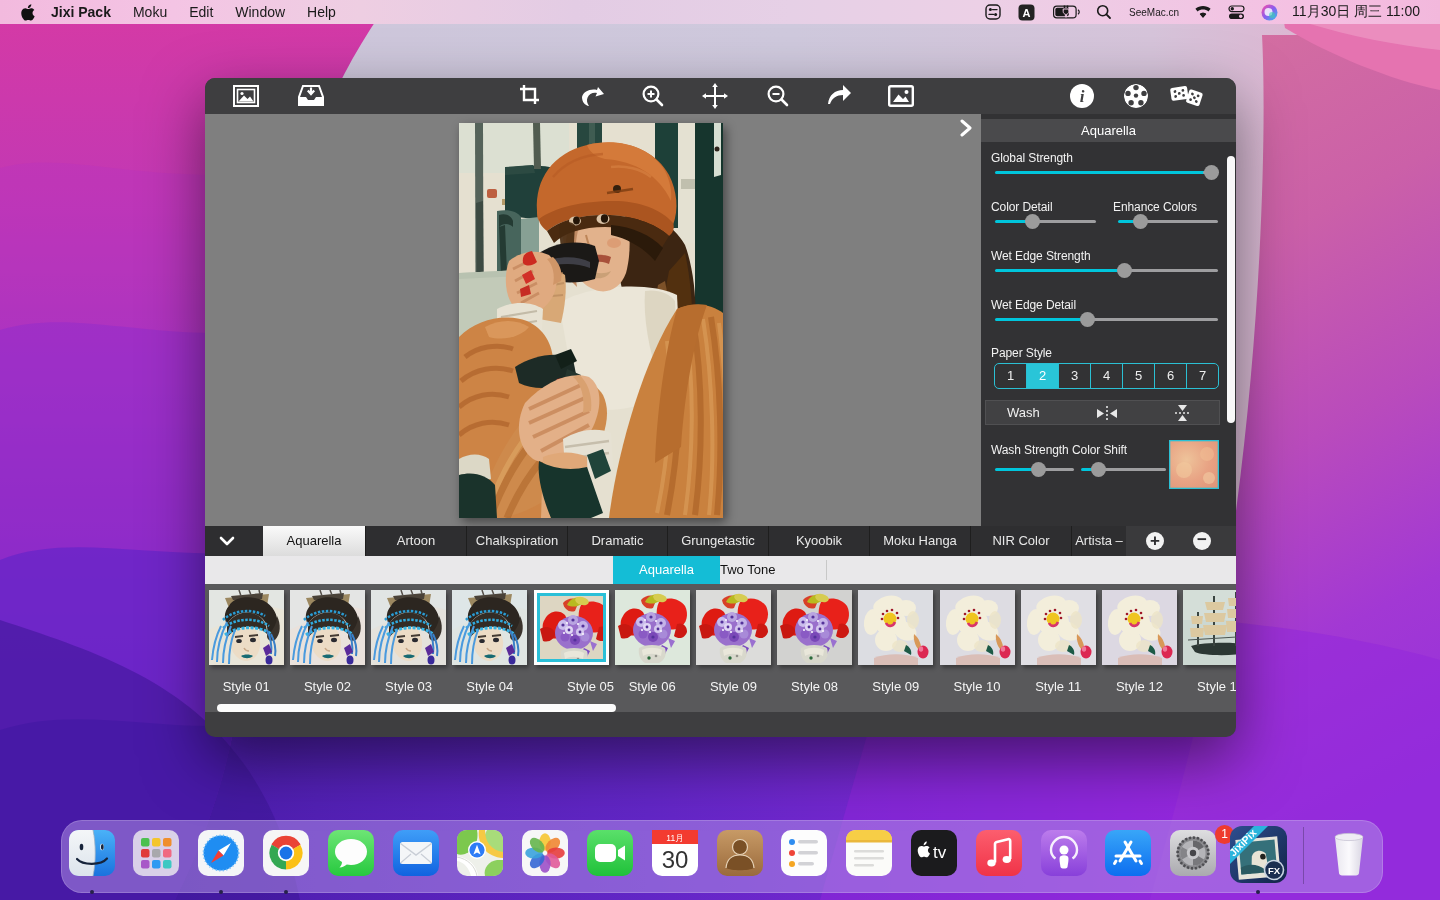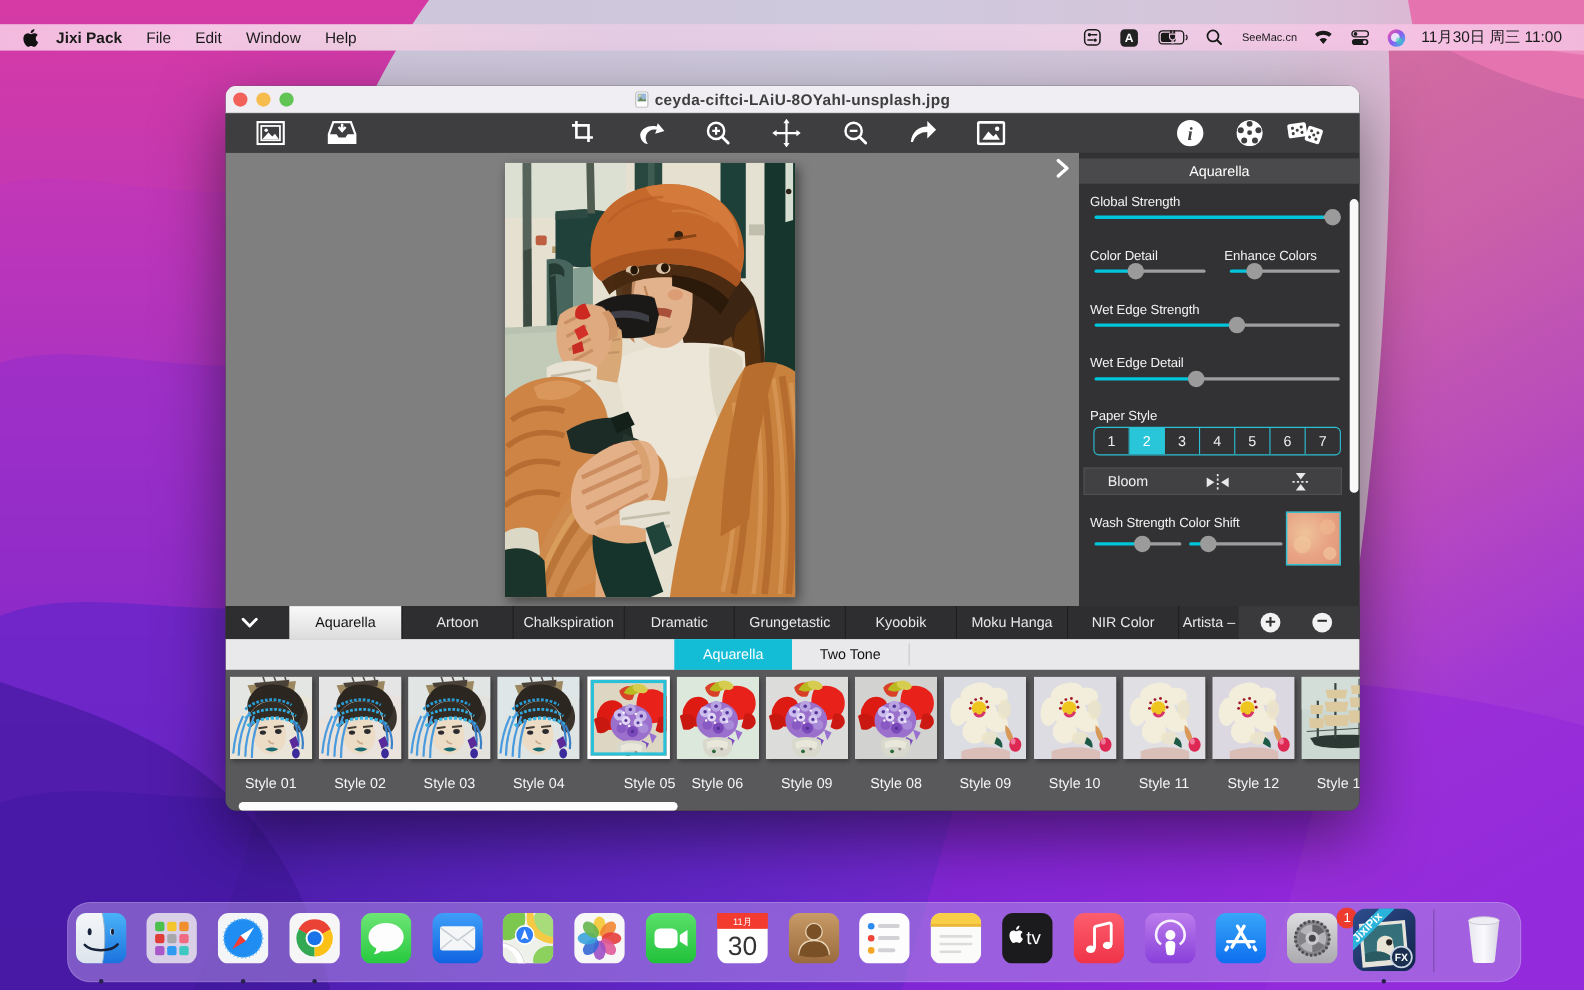--- a/index.html
+++ b/index.html
@@ -1,20 +1,20 @@
 <!DOCTYPE html>
 <html><head>
 <meta charset="utf-8">
 <style>
 * { margin:0; padding:0; box-sizing:border-box; }
 html,body { width:1440px; height:900px; overflow:hidden; font-family:"Liberation Sans", sans-serif; -webkit-font-smoothing:antialiased; }
 #wall { position:absolute; left:0; top:0; width:1440px; height:900px; }
 #menubar { position:absolute; left:0; top:0; width:1440px; height:24px;
   background:linear-gradient(90deg,#f2bade 0%,#f4c4e4 12%,#eecee2 25%,#e3cce4 40%,#e6d0e6 55%,#ecd0e6 68%,#f0c8e4 80%,#f5bfe2 92%,#f2b8dc 100%);
-  display:flex; align-items:center; font-size:14px; color:#1a1a1a;margin-top:22px; }
+  display:flex; align-items:center; font-size:14px; color:#1a1a1a; }
 .mleft { display:flex; align-items:center; }
 .mitem { margin:0 11px; }
 #menubar .appname { font-weight:bold; margin:0 11px 0 16px; }
 .mright { position:absolute; right:0; top:0; height:24px; display:flex; align-items:center; }
 
 
 #win { position:absolute; left:205px; top:78px; width:1031px; height:659px; border-radius:10px;
   box-shadow:0 22px 60px rgba(0,0,0,0.5); overflow:hidden; background:#3e3e40; }
 #titlebar { position:relative; height:25px; background:#f0eef3; border-bottom:1px solid #d2cfd6;
   display:flex; align-items:center; justify-content:center; font-size:14px; font-weight:bold; letter-spacing:0.3px; color:#3e3e3e; }
@@ -100,21 +100,21 @@
   <path d="M900,620 C1080,600 1300,620 1440,660 L1440,900 L820,900 Z" fill="#9226dc" opacity="0.5"></path>
   <path d="M0,620 C120,660 260,700 300,900 L0,900 Z" fill="#3c1596" opacity="0.55"></path>
 </svg>
 
 <div id="menubar">
   <div class="mleft">
     <svg width="15" height="17" viewBox="0 0 15 17" style="margin-left:20px">
         <path fill="#111" d="M12.5,9.1c0-2.1,1.7-3.1,1.8-3.2c-1-1.4-2.5-1.6-3-1.6c-1.3-0.1-2.5 0.8-3.1 0.8C7.5,5.1,6.5,4.3,5.4,4.3C4,4.4,2.7,5.1,2,6.3c-1.5,2.5-0.4,6.2,1,8.2c0.7,1,1.5,2.1,2.6,2.1c1,0,1.4-0.7,2.7-0.7s1.6,0.7,2.7,0.7s1.8-1,2.5-2c0.8-1.1,1.1-2.2,1.1-2.3C14.6,12.3,12.5,11.5,12.5,9.1z M10.4,2.9c0.6-0.7,1-1.6,0.9-2.6C10.4,0.4,9.4,0.9,8.8,1.6C8.3,2.2,7.8,3.2,7.9,4.1C8.9,4.2,9.8,3.6,10.4,2.9z"></path>
       </svg>
     <span class="appname">Jixi Pack</span>
-    <span class="mitem">File</span>
+    <span class="mitem">Moku</span>
     <span class="mitem">Edit</span>
     <span class="mitem">Window</span>
     <span class="mitem">Help</span>
   </div>
   <div class="mright">
     <svg width="16" height="16" viewBox="0 0 16 16" style="margin-right:17px">
         <rect x="1" y="1" width="14" height="14" rx="4" fill="none" stroke="#1a1a1a" stroke-width="1.4"></rect>
         <circle cx="5.4" cy="5.6" r="1.5" fill="#1a1a1a"></circle>
         <line x1="7.5" y1="5.6" x2="12" y2="5.6" stroke="#1a1a1a" stroke-width="1.4" stroke-linecap="round"></line>
         <circle cx="10.6" cy="10.4" r="1.5" fill="#1a1a1a"></circle>
@@ -156,32 +156,20 @@
         </defs>
         <circle cx="8.5" cy="8.5" r="8" fill="url(#siri1)"></circle>
         <circle cx="7.5" cy="8" r="4" fill="#f8f8ff" opacity="0.85"></circle>
         <circle cx="11" cy="11" r="3" fill="#3bd2b0" opacity="0.6"></circle>
       </svg>
     <span style="font-size:14px;margin-right:20px">11月30日 周三 11:00</span>
   </div>
 </div>
 
 <div id="win">
-  <div id="titlebar">
-    <span class="tl" style="left:7px;background:#f2605a;"></span>
-    <span class="tl" style="left:28px;background:#f6bd4e;"></span>
-    <span class="tl" style="left:49px;background:#61c455;"></span>
-    <svg width="13" height="15" viewBox="0 0 13 15" style="margin-right:5px">
-        <rect x="1" y="0.5" width="11" height="14" rx="1.5" fill="#fff" stroke="#aaa" stroke-width="0.8"></rect>
-        <rect x="2.5" y="2" width="8" height="7" fill="#9bb8d8"></rect>
-        <circle cx="4.5" cy="4" r="1" fill="#f5e06a"></circle>
-        <path d="M2.5,9 L5.5,5.5 L8,8 L9.5,6.5 L10.5,9 Z" fill="#6a8a5a"></path>
-      </svg>
-    <span>ceyda-ciftci-LAiU-8OYahI-unsplash.jpg</span>
-  </div>
   <div id="toolbar">
     <div class="ticon" style="left:26px;width:30px">
         <svg width="26" height="22" viewBox="0 0 26 22">
           <rect x="1" y="1" width="24" height="20" fill="none" stroke="#fff" stroke-width="2"></rect>
           <rect x="4.5" y="4.5" width="17" height="13" fill="none" stroke="#fff" stroke-width="1.6"></rect>
           <circle cx="9" cy="8.5" r="1.6" fill="#fff"></circle>
           <path d="M5.5,16.5 L11,10.5 L14.5,14 L17,11.5 L20.5,16.5 Z" fill="#fff"></path>
         </svg>
       </div>
     <div class="ticon" style="left:91px;width:30px">
@@ -421,21 +409,21 @@
       <div style="position:absolute;left:13px;top:249px;width:225px;height:26px;border:1.5px solid #2bc0d4;border-radius:5px;display:flex;overflow:hidden;">
         <div style="flex:1;border-right:1px solid #2bc0d4;text-align:center;line-height:23px">1</div>
         <div style="flex:1;border-right:1px solid #2bc0d4;text-align:center;line-height:23px;background:#29c5d8;color:#fff">2</div>
         <div style="flex:1;border-right:1px solid #2bc0d4;text-align:center;line-height:23px">3</div>
         <div style="flex:1;border-right:1px solid #2bc0d4;text-align:center;line-height:23px">4</div>
         <div style="flex:1;border-right:1px solid #2bc0d4;text-align:center;line-height:23px">5</div>
         <div style="flex:1;border-right:1px solid #2bc0d4;text-align:center;line-height:23px">6</div>
         <div style="flex:1;text-align:center;line-height:23px">7</div>
       </div>
       <div class="secbar" style="top:286px">
-        <span style="position:absolute;left:21px;top:4px">Bloom</span>
+        <span style="position:absolute;left:21px;top:4px">Wash</span>
         <svg width="26" height="17" viewBox="0 0 26 17" style="position:absolute;left:108px;top:4px">
             <path d="M3,4 L10,8.5 L3,13 Z" fill="#e8e8e8"></path>
             <path d="M23,4 L16,8.5 L23,13 Z" fill="#e8e8e8"></path>
             <line x1="13" y1="1" x2="13" y2="16" stroke="#e8e8e8" stroke-width="1.6" stroke-dasharray="2 2"></line>
           </svg>
         <svg width="17" height="22" viewBox="0 0 17 22" style="position:absolute;left:188px;top:1px">
             <path d="M4,3 L8.5,9 L13,3 Z" fill="#e8e8e8"></path>
             <path d="M4,19 L8.5,13 L13,19 Z" fill="#e8e8e8"></path>
             <line x1="1" y1="11" x2="16" y2="11" stroke="#e8e8e8" stroke-width="1.6" stroke-dasharray="2 2"></line>
           </svg>
@@ -477,21 +465,21 @@
     <div style="position:absolute;left:563px;top:0;width:101px;height:30px;border-left:1px solid #1e1e1e;text-align:center;line-height:30px">Kyoobik</div>
     <div style="position:absolute;left:664px;top:0;width:101px;height:30px;border-left:1px solid #1e1e1e;text-align:center;line-height:30px">Moku Hanga</div>
     <div style="position:absolute;left:765px;top:0;width:101px;height:30px;border-left:1px solid #1e1e1e;text-align:center;line-height:30px">NIR Color</div>
     <div style="position:absolute;left:866px;top:0;width:55px;height:30px;border-left:1px solid #1e1e1e;text-align:center;line-height:30px;overflow:hidden">Artista –</div>
     <div style="position:absolute;left:921px;top:0;width:110px;height:30px;background:#3a3a3c"></div>
     <div style="position:absolute;left:941px;top:6px;width:18px;height:18px;border-radius:50%;background:#f2f2f2;color:#2e2e30;text-align:center;line-height:17px;font-size:17px;font-weight:bold">+</div>
     <div style="position:absolute;left:988px;top:6px;width:18px;height:18px;border-radius:50%;background:#f2f2f2;color:#2e2e30;text-align:center;line-height:16px;font-size:17px;font-weight:bold">−</div>
   </div>
   <div id="subtabrow">
     <div style="position:absolute;left:408px;top:0;width:107px;height:28px;background:#14bdd6;color:#fff;text-align:center;line-height:28px">Aquarella</div>
-    <div style="position:absolute;left:515px;top:0;width:106px;height:28px;color:#111;text-align:center;line-height:28px">Two Tone</div>
+    <div style="position:absolute;left:515px;top:0;width:106px;height:28px;color:#111;line-height:28px">Two Tone</div>
     <div style="position:absolute;left:621px;top:4px;width:1px;height:20px;background:#c8c8c8"></div>
   </div>
   <div id="thumbrow">
     <div id="th0" class="thumb" style="left:3.7px">
         <svg width="75" height="75" viewBox="0 0 75 75">
           <rect width="75" height="75" fill="#e9e5d8"></rect>
           <use href="#sym-port"></use>
         </svg>
       </div>
     <div id="th1" class="thumb" style="left:84.9px">

